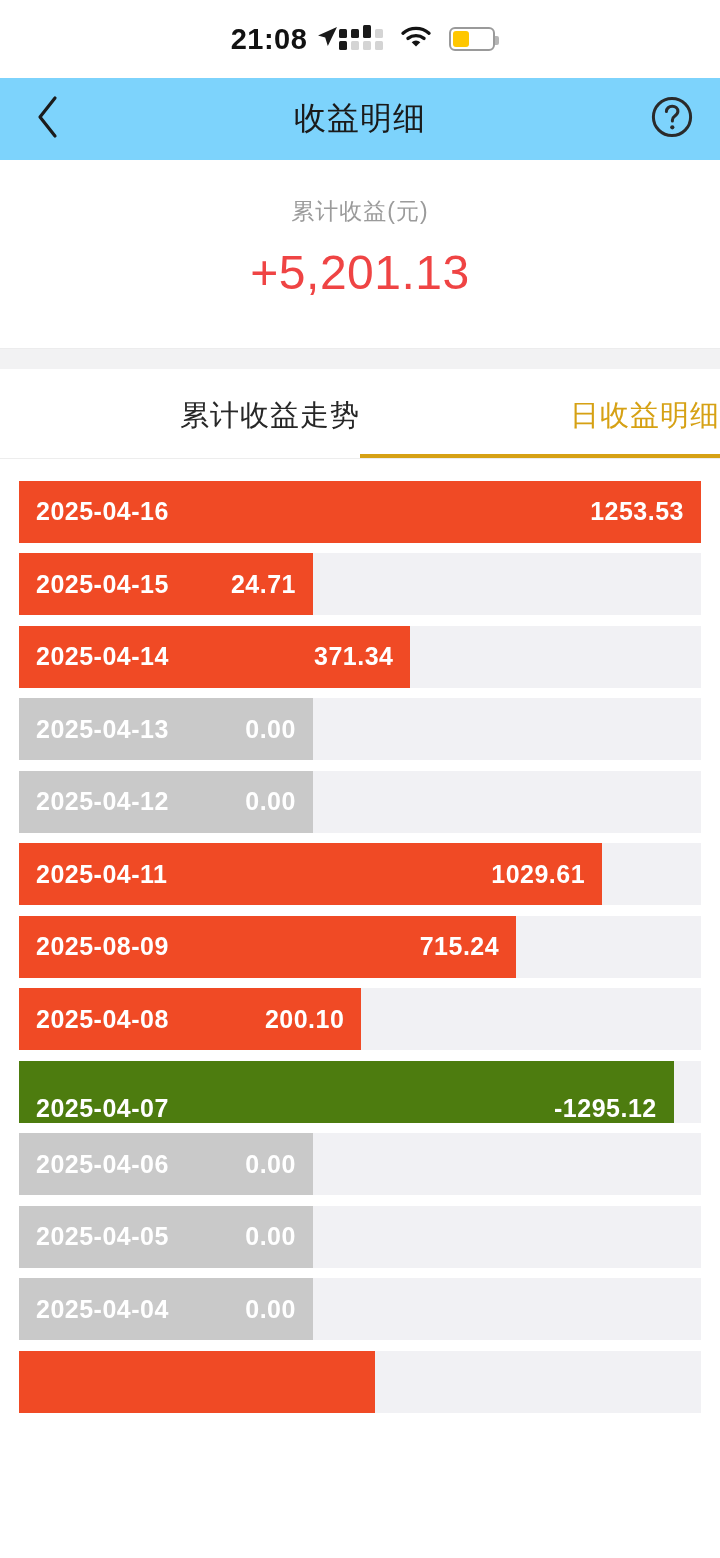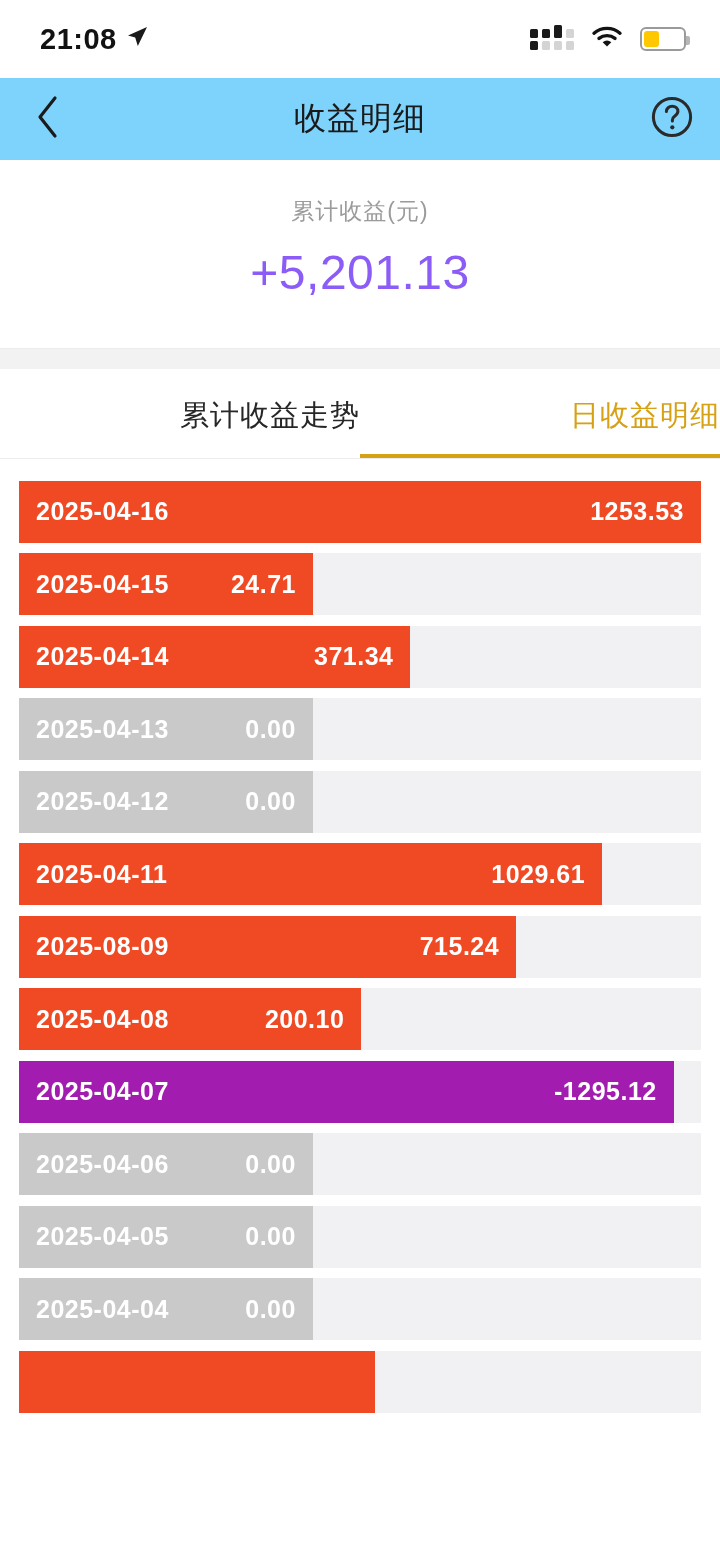--- a/index.html
+++ b/index.html
@@ -9,21 +9,21 @@
     background:#ffffff;
     overflow:hidden;
     position:relative;
   }
 
   
   .statusbar{
     height:78px;
     display:flex;
     align-items:center;
-    justify-content:space-between;
+    justify-content:center;
     padding:0 34px 0 40px;
     background:#fff;
   }
   .sb-left{ display:flex; align-items:center; gap:8px; }
   .sb-time{ font-size:29px; font-weight:bold; color:#121212; letter-spacing:.5px; }
   .loc-arrow{ display:block; }
   .sb-right{ display:flex; align-items:center; gap:17px; }
 
   .signal-dots{ display:grid; grid-template-columns:repeat(4,8px); grid-auto-rows:9px; gap:3px 4px; }
   .signal-dots i{ display:block; width:8px; height:9px; border-radius:1.5px; background:#d4d4d4; }
@@ -51,21 +51,21 @@
   }
   .nav-help{
     margin-left:auto; width:96px; display:flex; align-items:center; justify-content:center;
     position:relative; z-index:2; cursor:pointer;
   }
 
   
   .summary{ background:#fff; padding:36px 0 48px; text-align:center; }
   .summary-label{ font-size:23px; color:#9b9b9b; letter-spacing:1px; }
   .summary-value{
-    margin-top:18px; font-size:48px; color:#8b5cf6; font-weight:500; letter-spacing:.5px;
+    margin-top:18px; font-size:48px; color:#ef4444; font-weight:500; letter-spacing:.5px;
   }
 
   .band{ height:22px; background:#F2F2F3; border-top:1px solid #ececed; border-bottom:1px solid #ffffff; }
 
   
   .tabs{ display:flex; background:#fff; border-bottom:1px solid #EDEDED; }
   .tab{
     flex:1; text-align:right; padding:26px 0 22px;
     font-size:29px; color:#272727; position:relative; cursor:pointer; letter-spacing:1px;
   }
@@ -82,21 +82,21 @@
     background:#F1F1F4;
   }
   .bar{
     position:absolute; left:0; top:0; height:62px;
     display:flex; align-items:center; justify-content:space-between;
     padding:0 17px; color:#fff; font-size:25px; letter-spacing:.5px;
     white-space:nowrap;
     font-weight:bold;
   }
   .bar.pos{ background:#F04A25; }
-  .bar.neg{ background:#a21caf; }
+  .bar.neg{ background:#4d7c0f;align-items:flex-end; }
   .bar.zero{ background:#C9C9C9; }
   .bar .val{ margin-left:26px; }
 </style>
 </head>
 <body>
 
 <div class="statusbar">
   <div class="sb-left">
     <span class="sb-time">21:08</span>
     <span class="loc-arrow">

